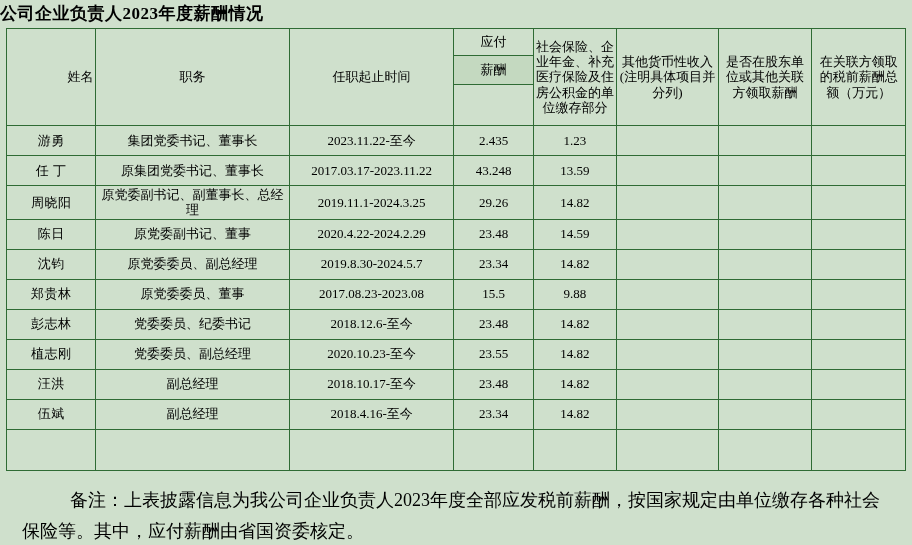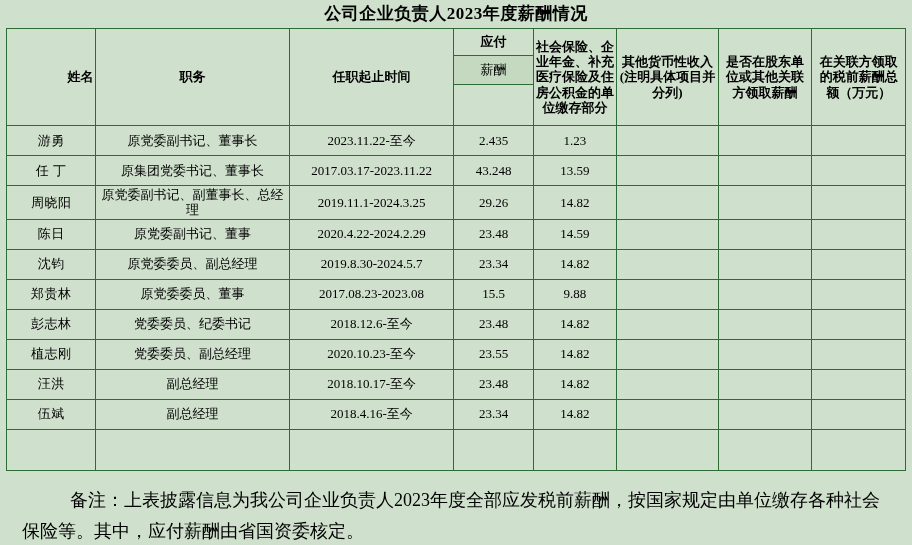--- a/index.html
+++ b/index.html
@@ -17,21 +17,21 @@
     width: 912px;
     height: 545px;
     position: relative;
     box-sizing: border-box;
     background: #cfe0cc;
   }
   .title {
     width: 912px;
     height: 28px;
     line-height: 28px;
-    text-align: center;
+    text-align: left;
     font-size: 17px;
     font-weight: bold;
     color: #000;
     letter-spacing: 0.5px;
   }
   table {
     border-collapse: collapse;
     table-layout: fixed;
     width: 900px;
     margin: 0 6px;
@@ -42,21 +42,21 @@
     font-size: 13px;
     color: #000;
     text-align: center;
     vertical-align: middle;
     padding: 1px 2px;
     font-weight: normal;
     line-height: 1.18;
     word-wrap: break-word;
   }
   th {
-    font-weight: bold;
+    font-weight: normal;
   }
   .hdr-name { width: 88px; }
   .hdr-post { width: 190px; }
   .hdr-time { width: 162px; }
   .hdr-pay  { width: 78px; }
   .hdr-soc  { width: 82px; }
   .hdr-oth  { width: 100px; }
   .hdr-share{ width: 92px; }
   .hdr-rel  { width: 92px; }
 
@@ -125,21 +125,21 @@
       <tr>
         <th class="pay-mid">薪酬</th>
       </tr>
       <tr>
         <th class="pay-bot"></th>
       </tr>
     </thead>
     <tbody id="table-body">
         <tr>
           <td class="row-cell name-cell">游勇</td>
-          <td class="row-cell">原党委副书记、董事长</td>
+          <td class="row-cell">集团党委书记、董事长</td>
           <td class="row-cell">2023.11.22-至今</td>
           <td class="row-cell">2.435</td>
           <td class="row-cell">1.23</td>
           <td class="row-cell"></td>
           <td class="row-cell"></td>
           <td class="row-cell"></td>
         </tr>
         <tr>
           <td class="row-cell name-cell">任 丁</td>
           <td class="row-cell">原集团党委书记、董事长</td>

